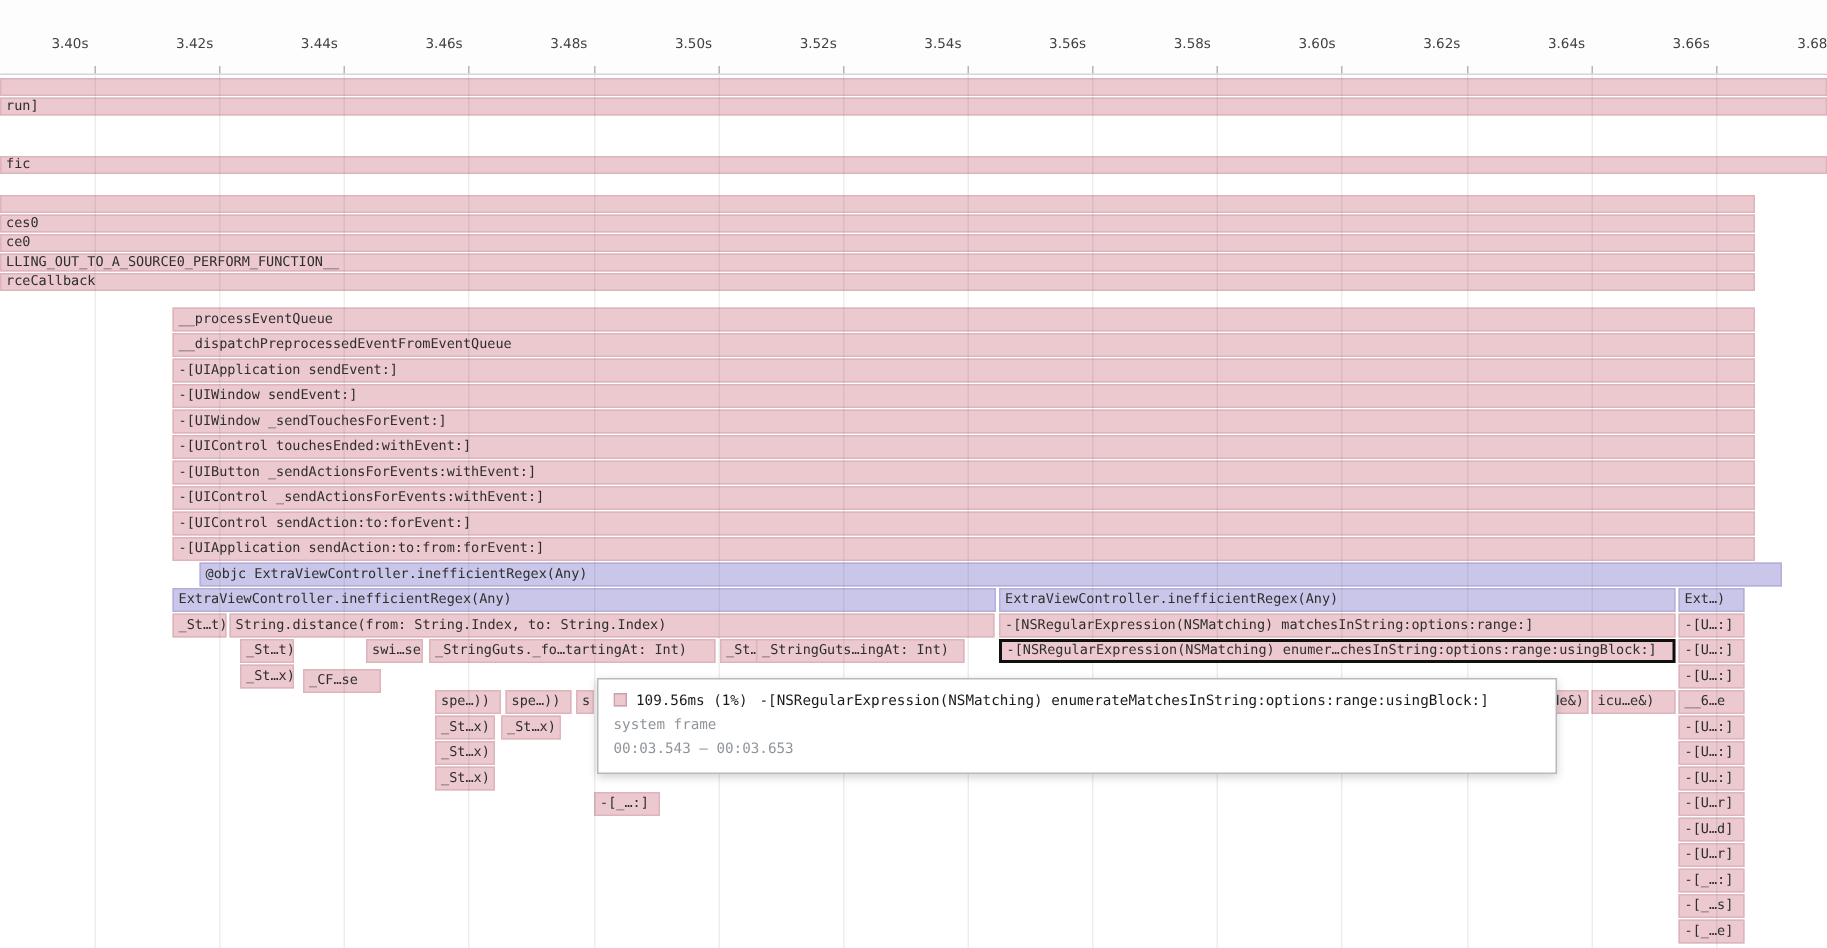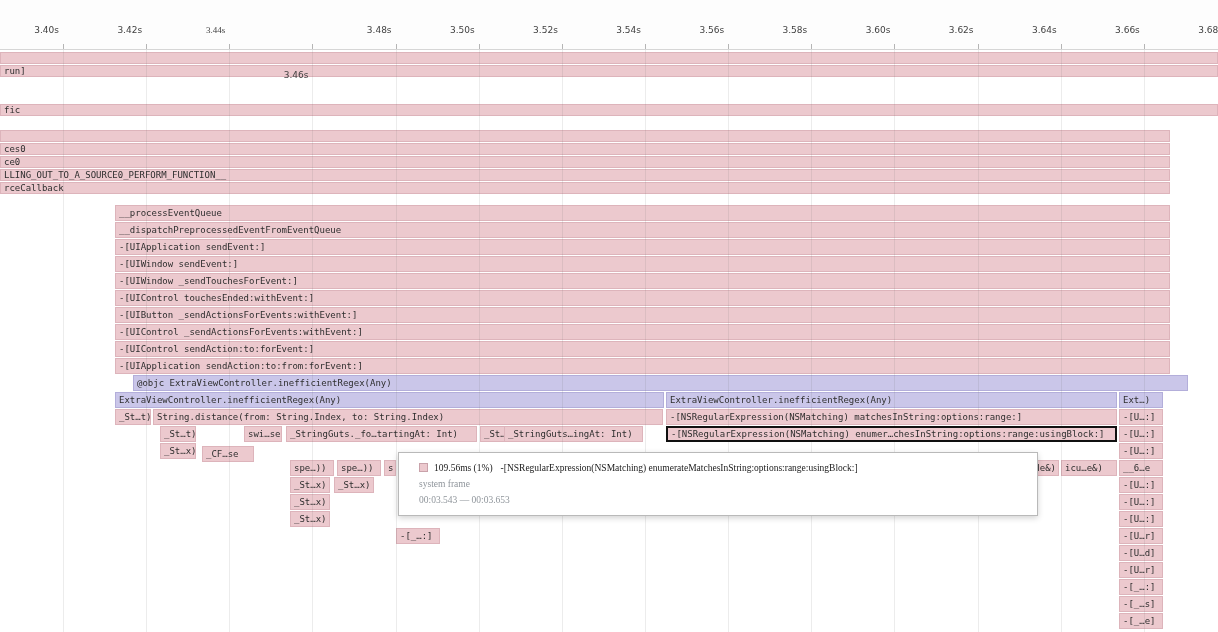--- a/index.html
+++ b/index.html
@@ -17,41 +17,41 @@
 
   .bar { position:absolute; display:flex; align-items:center; font-size:9px; color:#2e2e2e;
          overflow:hidden; white-space:nowrap; padding:0 2px 0 3px; z-index:1; }
   .bar.p { background:#ecc9ce; border:1px solid #ddb4bb; }
   .bar.l { background:#cac6e9; border:1px solid #b3aeda; }
   .bar.sel { border:2px solid #101010; z-index:3; }
   .bar.tr { justify-content:flex-end; }
 
   .tooltip { position:absolute; left:398px; top:452px; width:640px; background:#ffffff;
              border:1px solid #b9b9b9; box-shadow:0 2px 6px rgba(0,0,0,0.18);
-             z-index:10; padding:7px 20px;font-family:Liberation Serif, serif; }
+             z-index:10; padding:7px 10px; }
   .tt-line { font-size:9.5px; line-height:16px; white-space:nowrap; overflow:hidden; }
   .tt-main { color:#1a1a1a; }
   .tt-gray { color:#8f959b; }
   .swatch { display:inline-block; width:9px; height:9px; background:#ecc9ce;
             border:1px solid #c9a2aa; margin-right:6px; vertical-align:-1px; }
   .tt-dur { margin-right:8px; }
 </style>
 </head>
 <body>
 
 <div id="stage">
   <div class="ruler" id="ruler">
       <div class="tick" style="left: 63px;"></div>
       <div class="tlabel" style="left: 59px;">3.40s</div>
       <div class="tick" style="left: 146.14px;"></div>
       <div class="tlabel" style="left: 142.14px;">3.42s</div>
       <div class="tick" style="left: 229.28px;"></div>
-      <div class="tlabel" style="left: 225.28px; font-family: Liberation Serif, serif;">3.44s</div>
+      <div class="tlabel" style="left: 225.28px;">3.44s</div>
       <div class="tick" style="left: 312.42px;"></div>
-      <div class="tlabel" style="left: 308.42px; margin-top: 45px;">3.46s</div>
+      <div class="tlabel" style="left: 308.42px;">3.46s</div>
       <div class="tick" style="left: 395.56px;"></div>
       <div class="tlabel" style="left: 391.56px;">3.48s</div>
       <div class="tick" style="left: 478.7px;"></div>
       <div class="tlabel" style="left: 474.7px;">3.50s</div>
       <div class="tick" style="left: 561.84px;"></div>
       <div class="tlabel" style="left: 557.84px;">3.52s</div>
       <div class="tick" style="left: 644.98px;"></div>
       <div class="tlabel" style="left: 640.98px; text-align: center;">3.54s</div>
       <div class="tick" style="left: 728.12px;"></div>
       <div class="tlabel" style="left: 724.12px;">3.56s</div>

